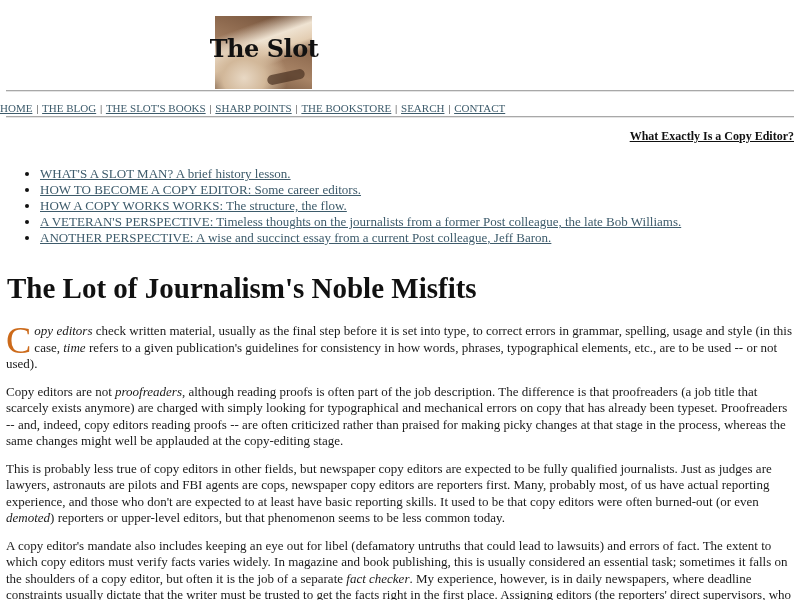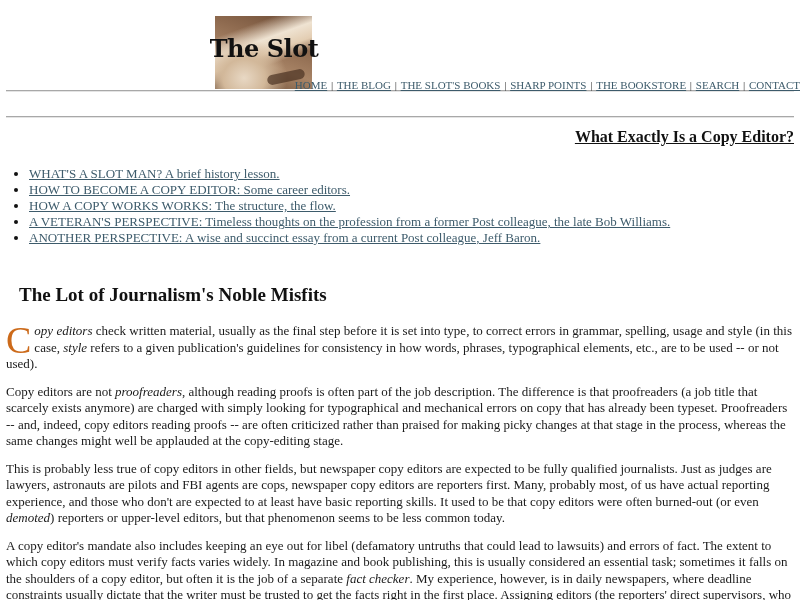--- a/index.html
+++ b/index.html
@@ -65,71 +65,71 @@
       width: 788px;
       height: 0;
       border-top: 1px solid #a8a8a8;
       border-bottom: 1px solid #e4e4e4;
     }
     .rule.top { top: 90px; }
     .rule.bottom { top: 116px; }
     .nav {
       position: absolute;
       left: 0;
-      top: 79px;
+      top: 102px;
       width: 800px;
-      text-align: right;
+      text-align: left;
       font-size: 11px;
       color: #333333;
     }
     a, .link {
       color: #3d5b6b;
       text-decoration: underline;
       cursor: pointer;
     }
     .nav .sep {
       color: #333333;
       margin: 0 1px;
     }
     .pager {
       position: absolute;
       right: 6px;
       top: 130px;
       text-align: center;
-      font-size: 16px;
+      font-size: 12px;
       line-height: 13px;
     }
     .pager .title-link {
       color: #111111;
       font-weight: bold;
       text-decoration: underline;
     }
     .pager .prev {
       color: #111111;
     }
     .related {
       position: absolute;
       left: 0;
       top: 166px;
       margin: 0;
-      padding-left: 29px;
+      padding-left: 40px;
       font-size: 13px;
       line-height: 16px;
       list-style: disc;
     }
     .related li {
       color: #111111;
       margin: 0;
     }
     h1 {
       position: absolute;
       left: 7px;
       top: 272px;
-      margin: 12px;
-      font-size: 19px;
+      margin: 0;
+      font-size: 29px;
       font-weight: bold;
       color: #111111;
       font-family: "Liberation Serif", "DejaVu Serif", serif;
       white-space: nowrap;
     }
     .article {
       position: absolute;
       left: 6px;
       top: 323px;
       width: 788px;
@@ -169,24 +169,24 @@
 <div class="rule bottom"></div>
 
 <div class="pager">
   <div><a class="title-link">What Exactly Is a Copy Editor?</a></div>
 </div>
 
 <ul class="related">
   <li><a>WHAT'S A SLOT MAN? A brief history lesson.</a></li>
   <li><a>HOW TO BECOME A COPY EDITOR: Some career editors.</a></li>
   <li><a>HOW A COPY WORKS WORKS: The structure, the flow.</a></li>
-  <li><a>A VETERAN'S PERSPECTIVE: Timeless thoughts on the profession from a former Post colleague, the late Bob Williams.</a></li>
+  <li><a>A VETERAN'S PERSPECTIVE: Timeless thoughts on the journalists from a former Post colleague, the late Bob Williams.</a></li>
   <li><a>ANOTHER PERSPECTIVE: A wise and succinct essay from a current Post colleague, Jeff Baron.</a></li>
 </ul>
 
 <h1>The Lot of Journalism's Noble Misfits</h1>
 
 <div class="article">
-  <p><span class="dropcap">C</span><em>opy editors</em><span> check written material, usually as the final step before it is set into type, to correct errors in grammar, spelling, usage and style (in this case, </span><em>style</em><span> refers to a given publication's guidelines for consistency in how words, phrases, typographical elements, etc., are to be used -- or not used).</span></p>
+  <p><span class="dropcap">C</span><em>opy editors</em><span> check written material, usually as the final step before it is set into type, to correct errors in grammar, spelling, usage and style (in this case, </span><em>time</em><span> refers to a given publication's guidelines for consistency in how words, phrases, typographical elements, etc., are to be used -- or not used).</span></p>
   <p><span>Copy editors are not </span><em>proofreaders</em><span>, although reading proofs is often part of the job description. The difference is that proofreaders (a job title that scarcely exists anymore) are charged with simply looking for typographical and mechanical errors on copy that has already been typeset. Proofreaders -- and, indeed, copy editors reading proofs -- are often criticized rather than praised for making picky changes at that stage in the process, whereas the same changes might well be applauded at the copy-editing stage.</span></p>
   <p><span>This is probably less true of copy editors in other fields, but newspaper copy editors are expected to be fully qualified journalists. Just as judges are lawyers, astronauts are pilots and FBI agents are cops, newspaper copy editors are reporters first. Many, probably most, of us have actual reporting experience, and those who don't are expected to at least have basic reporting skills. It used to be that copy editors were often burned-out (or even </span><em>demoted</em><span>) reporters or upper-level editors, but that phenomenon seems to be less common today.</span></p>
   <p><span>A copy editor's mandate also includes keeping an eye out for libel (defamatory untruths that could lead to lawsuits) and errors of fact. The extent to which copy editors must verify facts varies widely. In magazine and book publishing, this is usually considered an essential task; sometimes it falls on the shoulders of a copy editor, but often it is the job of a separate </span><em>fact checker</em><span>. My experience, however, is in daily newspapers, where deadline constraints usually dictate that the writer must be trusted to get the facts right in the first place. Assigning editors (the reporters' direct supervisors, who usually edit stories for content and organization before they are sent to the copy desk) and copy editors will check "facts" that appear questionable, but they do not have the time to verify</span></p>
 </div>
 
 </body></html>

